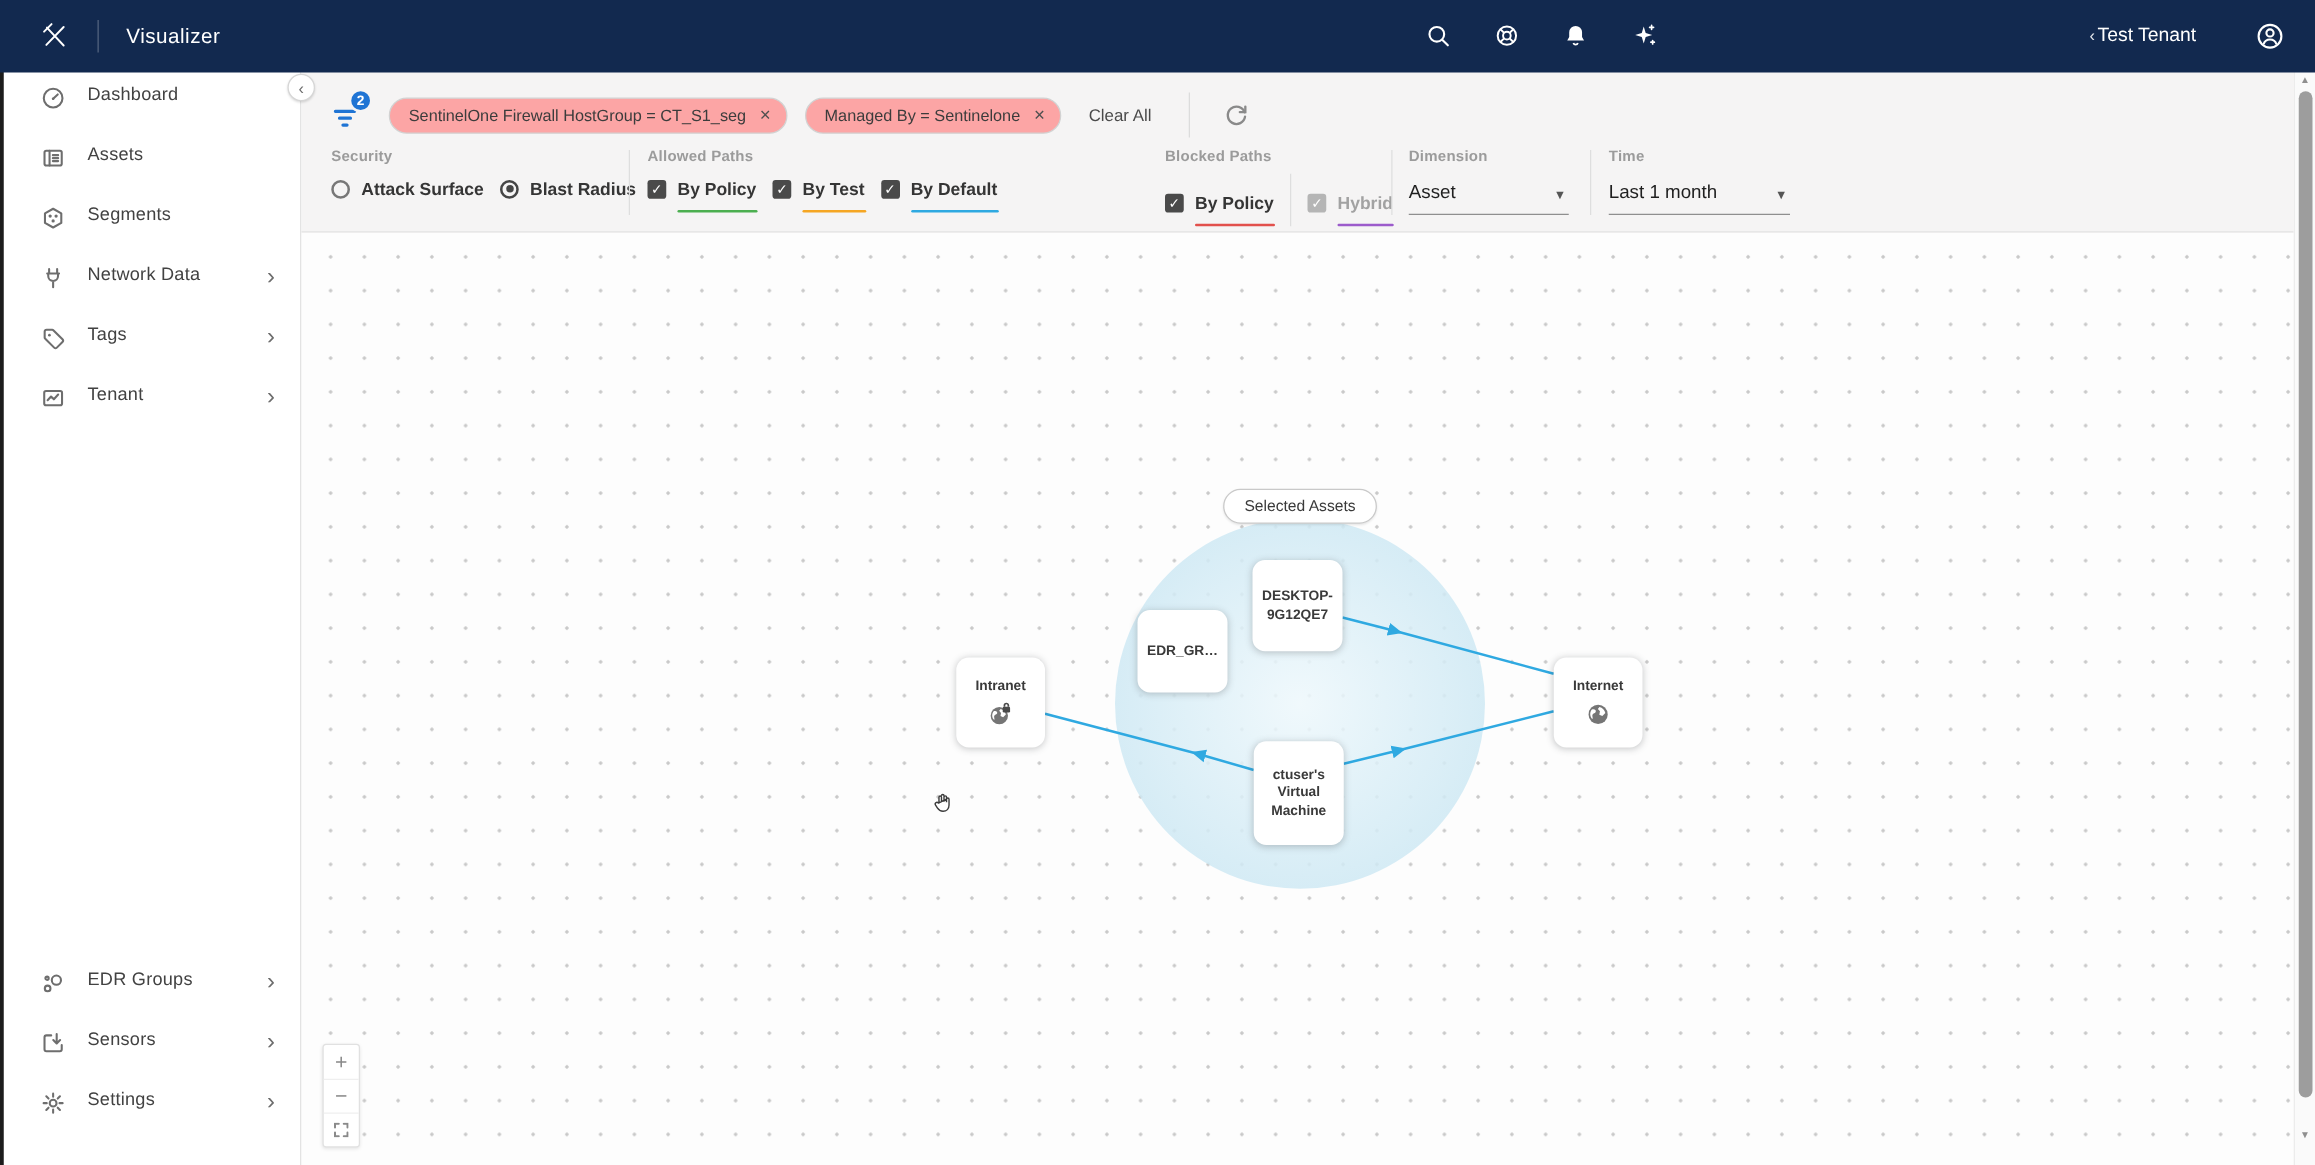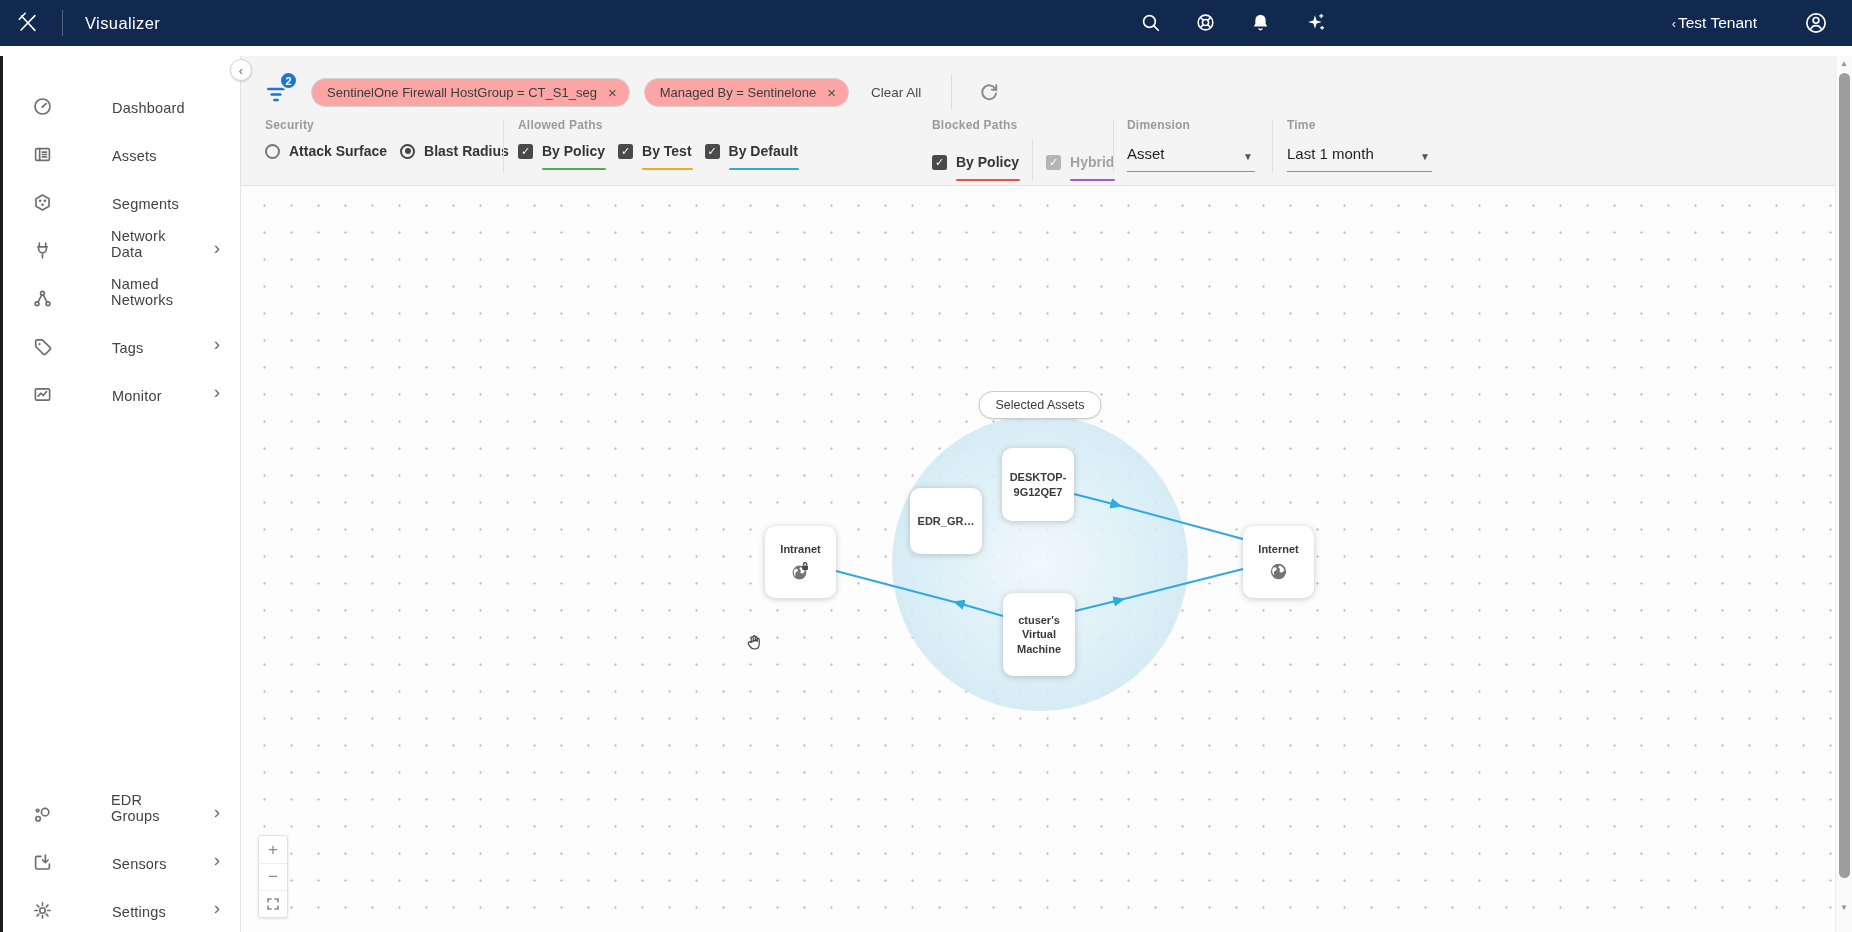--- a/index.html
+++ b/index.html
@@ -1,36 +1,36 @@
 <!DOCTYPE html>
 <html><head>
 <meta charset="utf-8">
 <style>
   * { margin:0; padding:0; box-sizing:border-box; }
   html,body { width:1852px; height:932px; overflow:hidden; background:#fff;
     font-family:"Liberation Sans", sans-serif; }
 
   
-  .topbar { position:absolute; left:0; top:0; width:1852px; height:46px;
-    background:#12294f; display:flex; align-items:center; padding:0 24px 0 16px; z-index:30;text-align:center; }
+  .topbar { position:absolute; left:0; top:0; width:1852px; height:58px;
+    background:#12294f; display:flex; align-items:center; padding:0 24px 0 32px; z-index:30;text-align:center; }
   .logo { width:24px; height:24px; display:flex; }
   .tb-divider { width:1px; height:26px; background:rgba(255,255,255,.28); margin:0 22px; }
   .tb-title { color:#fff; font-size:16.5px; font-weight:500; letter-spacing:.4px; }
   .tb-right { margin-left:auto; display:flex; align-items:center; gap:33px; }
   .tb-icon { width:22px; height:22px; display:flex; cursor:pointer; }
   .tenant { color:#fff; font-size:15.5px; margin-left:312px; white-space:nowrap; cursor:pointer; }
   .tenant .pfx { font-size:13px; opacity:.9; margin-right:2px; }
   .avatar { width:24px; height:24px; display:flex; margin-left:14px; cursor:pointer; }
 
   
   .left-edge { position:absolute; left:0; top:56px; width:3px; bottom:0; background:#1c1c1c; z-index:21;}
   .sidebar { position:absolute; left:3px; top:56px; width:238px; bottom:0; background:#fff;
     border-right:1px solid #e3e3e3; padding-top:12px; z-index:20; }
-  .side-item { display:flex; align-items:flex-end; height:48px; padding:0 20px 0 30px;
-    cursor:pointer; color:#424242;gap:42px; }
+  .side-item { display:flex; align-items:flex-start; height:48px; padding:0 20px 0 30px;
+    cursor:pointer; color:#424242; }
   .side-icon { width:20px; height:20px; margin-right:17px; display:flex; align-items:center; }
   .side-label { font-size:14.5px; font-weight:500; letter-spacing:.2px; }
   .side-chev { margin-left:auto; color:#6d6d6d; font-size:19px; line-height:1; padding-bottom:3px;}
   .side-bottom { position:absolute; left:0; right:0; bottom:12px; }
 
   
   .filter-panel { position:absolute; left:241px; top:56px; right:17px; height:130px;
     background:#f5f4f4; border-bottom:1px solid #e2e2e2; z-index:10; }
   .collapse-btn { position:absolute; left:230px; top:59px; width:22px; height:22px; border-radius:50%;
     background:#fff; border:1px solid #d6d6d6; box-shadow:0 1px 2px rgba(0,0,0,.15);
@@ -195,47 +195,35 @@
           <svg viewBox="0 0 16 16" width="19" fill="none" stroke="#6e6e6e" stroke-width="1.4" stroke-linecap="round" stroke-linejoin="round">
             <path d="M5.3 1.8v3M10.7 1.8v3M4 4.9h8M4.7 4.9v1.7a3.3 3.3 0 0 0 6.6 0V4.9M8 9.9v4.3"></path>
           </svg>
         </span>
    <span class="side-label">Network Data</span>
    <span class="side-chev">›</span>
  </div>
  <div class="side-item">
    <span class="side-icon">
           <svg viewBox="0 0 16 16" width="19" fill="none" stroke="#6e6e6e" stroke-width="1.4" stroke-linecap="round" stroke-linejoin="round">
-            <circle cx="8" cy="3.6" r="1.6"></circle>
-            <circle cx="3.4" cy="12.4" r="1.6"></circle>
-            <circle cx="12.6" cy="12.4" r="1.6"></circle>
-            <path d="M7.3 5 4.2 11M8.7 5l3.1 6"></path>
-          </svg>
-        </span>
-   <span class="side-label">Named Networks</span>
-
- </div>
- <div class="side-item">
-   <span class="side-icon">
-          <svg viewBox="0 0 16 16" width="19" fill="none" stroke="#6e6e6e" stroke-width="1.4" stroke-linecap="round" stroke-linejoin="round">
             <path d="M2.3 3.6v3.9c0 .3.1.7.4.9l6 6a1.3 1.3 0 0 0 1.8 0l3.8-3.8a1.3 1.3 0 0 0 0-1.8l-6-6a1.3 1.3 0 0 0-.9-.4H3.6a1.3 1.3 0 0 0-1.3 1.2Z"></path>
             <circle cx="5.5" cy="6" r=".9" fill="#6e6e6e" stroke="none"></circle>
           </svg>
         </span>
    <span class="side-label">Tags</span>
    <span class="side-chev">›</span>
  </div>
  <div class="side-item">
    <span class="side-icon">
           <svg viewBox="0 0 16 16" width="19" fill="none" stroke="#6e6e6e" stroke-width="1.4" stroke-linecap="round" stroke-linejoin="round">
             <rect x="2" y="3.2" width="12" height="9.6" rx="1.2"></rect>
             <path d="M4.3 9.4 6.6 6.9l1.9 1.9 2.9-3.2"></path>
           </svg>
         </span>
-   <span class="side-label">Monitor</span>
+   <span class="side-label">Tenant</span>
    <span class="side-chev">›</span>
  </div>
     </div>
   <div id="side-bottom" class="side-bottom">
  <div class="side-item">
    <span class="side-icon">
           <svg viewBox="0 0 16 16" width="19" fill="none" stroke="#6e6e6e" stroke-width="1.4" stroke-linecap="round" stroke-linejoin="round">
             <circle cx="10.2" cy="6" r="3.1"></circle>
             <circle cx="4.3" cy="11.6" r="1.9"></circle>
             <circle cx="3.9" cy="4.7" r="1.1"></circle>

